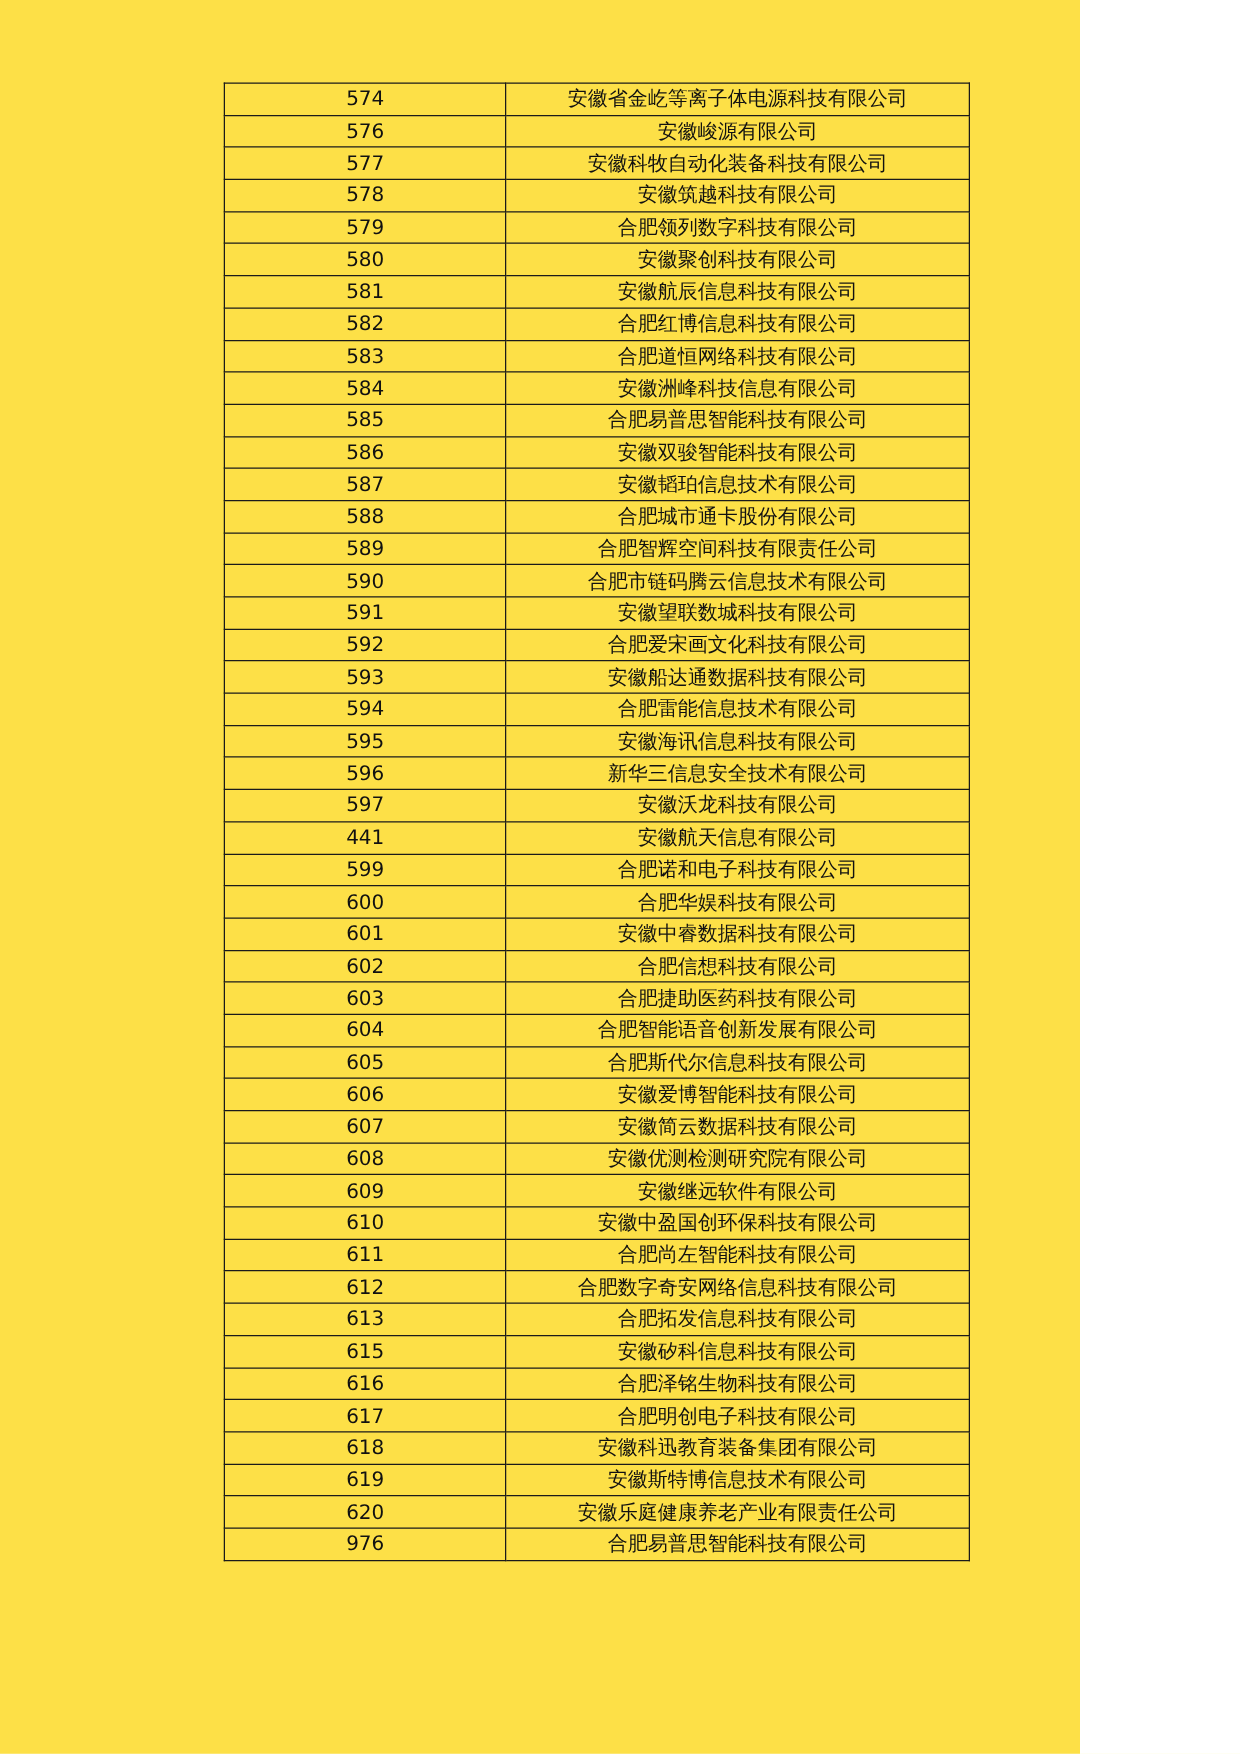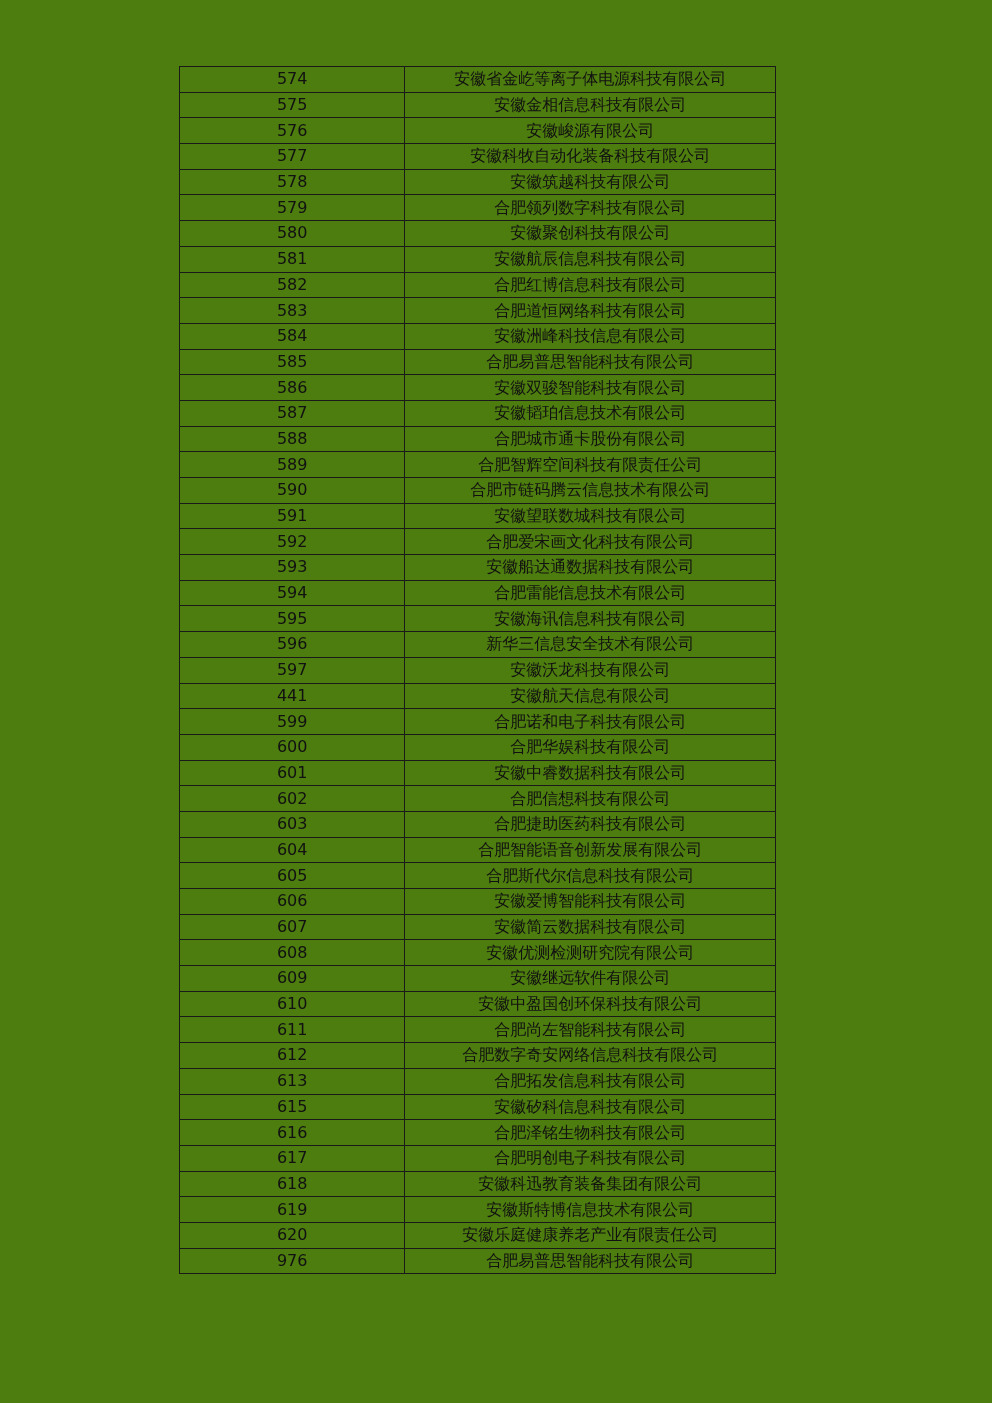--- a/index.html
+++ b/index.html
@@ -11,22 +11,22 @@
       width: 992px;
       height: 1403px;
       position: relative;
       overflow: hidden;
       font-family: "DejaVu Sans", "Liberation Sans", sans-serif;
       color: #000000;
     }
     .page {
       position: absolute;
       left: 0; top: 0;
-      width: 992px; height: 1403px;
-      background: #4d7c0f;
+      width: 864px; height: 1403px;
+      background: #fde047;
     }
     table.list {
       position: absolute;
       left: 179px;
       top: 66px;
       width: 597px;
       border-collapse: collapse;
       table-layout: fixed;
     }
     table.list td {
@@ -56,24 +56,20 @@
 <body>
 
 <div class="page">
   <table class="list">
     <tbody id="table-body">
         <tr>
           <td class="num">574</td>
           <td class="name">安徽省金屹等离子体电源科技有限公司</td>
         </tr>
         <tr>
-          <td class="num">575</td>
-          <td class="name">安徽金相信息科技有限公司</td>
-        </tr>
-        <tr>
           <td class="num">576</td>
           <td class="name">安徽峻源有限公司</td>
         </tr>
         <tr>
           <td class="num">577</td>
           <td class="name">安徽科牧自动化装备科技有限公司</td>
         </tr>
         <tr>
           <td class="num">578</td>
           <td class="name">安徽筑越科技有限公司</td>

